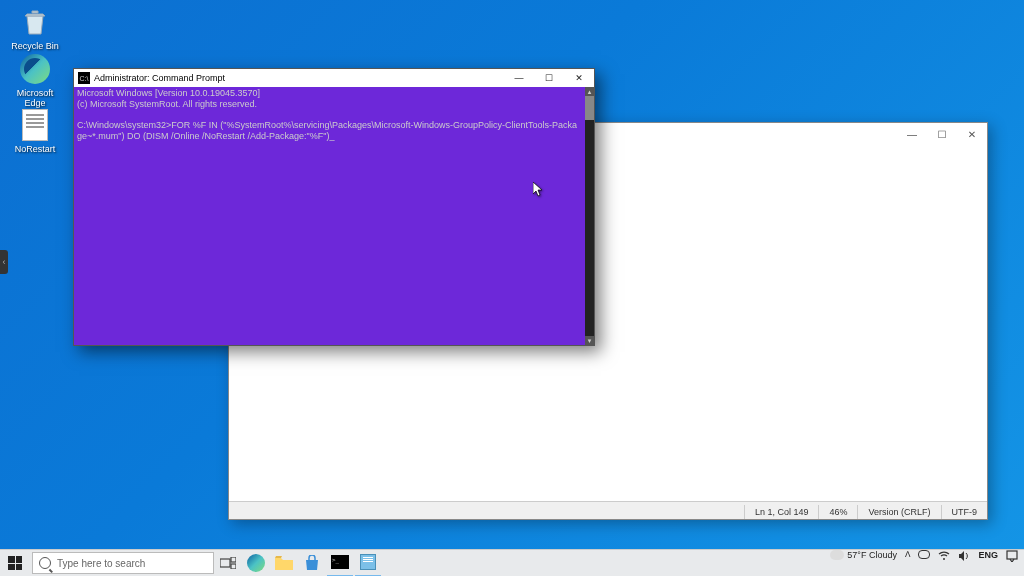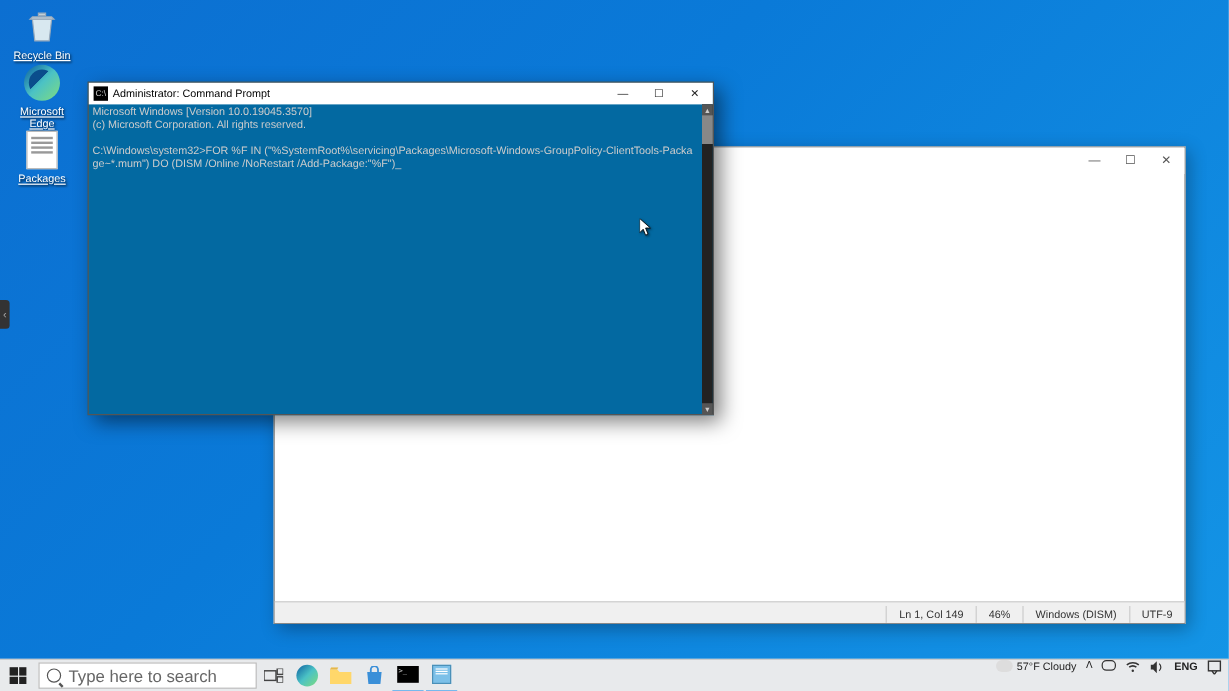--- a/index.html
+++ b/index.html
@@ -2,21 +2,21 @@
 <html><head>
 <meta charset="utf-8">
 <style>
 * { margin: 0; padding: 0; box-sizing: border-box; font-family: "Segoe UI", Tahoma, sans-serif; }
 html, body { width: 1024px; height: 576px; overflow: hidden; }
 body { background: linear-gradient(135deg, #0c6fd1 0%, #0a7ad8 40%, #1495e6 100%); position: relative; }
 
 
 .desktop-icon { position: absolute; width: 60px; text-align: center; cursor: pointer; }
 .desktop-icon .icon-img { width: 34px; height: 34px; margin: 0 auto 3px; display: flex; align-items: center; justify-content: center; }
-.desktop-icon .icon-label { font-size: 9px; color: #fff; text-shadow: 1px 1px 2px rgba(0,0,0,0.8); line-height: 1.1; text-decoration: underline; }
+.desktop-icon .icon-label { font-size: 9px; color: #fff; text-shadow: 1px 1px 2px rgba(0,0,0,0.8); line-height: 1.1; }
 
 .recycle-bin { top: 5px; left: 5px; }
 .edge-icon-d { top: 52px; left: 5px; }
 .txt-icon { top: 108px; left: 5px; }
 
 .bin-svg { width: 32px; height: 32px; }
 .edge-svg { width: 30px; height: 30px; background: linear-gradient(135deg,#0c60a1,#4bc2c5,#7fdc7f); border-radius: 50%; position: relative; }
 .edge-svg::after { content:""; position:absolute; top:4px; left:4px; width:22px; height:22px; border-radius:50%; background: linear-gradient(135deg,#0a4d8c 0%, #0a4d8c 40%, transparent 41%); }
 .txt-svg { width: 26px; height: 32px; background:#fff; border:1px solid #bbb; position:relative; }
 .txt-svg::before { content:""; position:absolute; top:4px; left:3px; right:3px; height:2px; background:#999; box-shadow: 0 4px 0 #999, 0 8px 0 #999, 0 12px 0 #999; }
@@ -28,42 +28,42 @@
 .notepad { position:absolute; top:122px; left:228px; width:760px; height:398px; background:#fff; border:1px solid #888; box-shadow: 4px 4px 14px rgba(0,0,0,0.3); }
 .notepad .titlebar { height:22px; background:#fff; display:flex; align-items:center; justify-content:flex-end; font-size:10px; color:#333; }
 .notepad .win-controls { display:flex; }
 .notepad .win-btn { width:30px; height:22px; display:flex; align-items:center; justify-content:center; font-size:10px; color:#555; }
 .notepad-content { position:absolute; top:22px; left:0; right:0; bottom:18px; font-family: Consolas, monospace; font-size:9px; white-space: pre; overflow:hidden; padding:2px 4px; color:#000; }
 .notepad-content .sel { background:#0078d7; color:#fff; }
 .notepad-status { position:absolute; bottom:0; left:0; right:0; height:18px; background:#f0f0f0; border-top:1px solid #ccc; display:flex; justify-content:flex-end; font-size:9px; color:#333;align-items:flex-end; }
 .notepad-status div { border-left:1px solid #ccc; padding:2px 10px; }
 
 
-.cmd { position:absolute; top:68px; left:73px; width:522px; height:278px; background:#0369a1; border:1px solid #555; box-shadow: 6px 6px 16px rgba(0,0,0,0.5); }
+.cmd { position:absolute; top:68px; left:73px; width:522px; height:278px; background:#6d28d9; border:1px solid #555; box-shadow: 6px 6px 16px rgba(0,0,0,0.5); }
 .cmd .titlebar { height:18px; background:#fff; display:flex; align-items:center; font-size:9px; color:#000; padding-left:4px; }
 .cmd .title-icon { width:12px; height:12px; background:#000; margin-right:4px; display:flex; align-items:center; justify-content:center; font-size:7px; color:#ccc; }
 .cmd .title-text { flex:1; }
 .cmd .win-controls { display:flex; }
 .cmd .win-btn { width:30px; height:18px; display:flex; align-items:center; justify-content:center; font-size:9px; color:#222; }
 .cmd-content { position:absolute; top:18px; left:0; right:9px; bottom:0; font-family: Consolas, "Courier New", monospace; font-size:9px; line-height:1.1; color:#ccc; white-space: pre-wrap; word-break: break-all; padding:2px 3px; }
 .cmd-scroll { position:absolute; top:18px; right:0; bottom:0; width:9px; background:#222; }
 .cmd-scroll-thumb { position:absolute; top:0; left:0; right:0; height:24px; background:#888; }
 .cmd-scroll-btn { position:absolute; left:0; right:0; height:9px; background:#555; color:#ccc; font-size:7px; display:flex; align-items:center; justify-content:center; }
 .cursor-pointer { position:absolute; top:182px; left:533px; width:12px; height:16px; pointer-events:none; }
 .cursor-pointer svg { filter: drop-shadow(1px 1px 1px rgba(0,0,0,0.5)); }
 
 
 .taskbar { position:absolute; bottom:0; left:0; right:0; height:27px; background:#e8eaec; display:flex; align-items:center; font-size:10px; color:#222; border-top:1px solid #ccc; }
 .start-btn { width:30px; height:27px; display:flex; align-items:center; justify-content:center; }
 .win-logo { width:14px; height:14px; display:grid; grid-template-columns:1fr 1fr; grid-template-rows:1fr 1fr; gap:1px; }
 .win-logo div { background:#222; }
 .search-box { width:182px; height:22px; background:#fff; border:1px solid #bbb; display:flex; align-items:center; padding:0 6px; margin-left:2px; }
 .search-box .mag { width:12px; height:12px; margin-right:6px; border:1.5px solid #555; border-radius:50%; position:relative; }
 .search-box .mag::after { content:""; position:absolute; bottom:-3px; right:-3px; width:4px; height:1.5px; background:#555; transform:rotate(45deg); }
-.search-box .placeholder { color:#666; font-size:14px; }
+.search-box .placeholder { color:#666; font-size:10px; }
 .tb-icon { width:26px; height:27px; display:flex; align-items:center; justify-content:center; margin:0 1px; }
 .tb-spacer { flex:1; }
 .systray { display:flex; align-items:center; height:27px; padding-right:2px; }
 .systray-item { padding:0 4px; font-size:9px; color:#222; display:flex; height:27px; }
 .clock { text-align:right; line-height:1; font-size:9px; padding:0 6px; }
 
 .taskview-svg { width:16px; height:12px; }
 .edge-tb { width:18px; height:18px; background: linear-gradient(135deg,#0c60a1,#4bc2c5,#7fdc7f); border-radius:50%; }
 .folder-svg { width:18px; height:14px; }
 .store-svg { width:16px; height:16px; }
@@ -96,55 +96,55 @@
   <div class="icon-img">
       <div class="edge-svg"></div>
     </div>
   <div class="icon-label">Microsoft Edge</div>
 </div>
 
 <div class="desktop-icon txt-icon">
   <div class="icon-img">
       <div class="txt-svg"></div>
     </div>
-  <div class="icon-label">Packages</div>
+  <div class="icon-label">NoRestart</div>
 </div>
 
 <div class="side-tab">‹</div>
 
 <div class="notepad">
   <div class="titlebar">
     <div class="win-controls">
       <div class="win-btn">—</div>
       <div class="win-btn">☐</div>
       <div class="win-btn">✕</div>
     </div>
   </div>
   <div class="notepad-content"><span class="sel">-Package~*.mum") DO (DISM /Online /NoRestart /Add-Package:"%F")</span>
 <span>sions-Package~*.mum") DO (DISM /Online /NoRestart /Add-Package:"%F")</span></div>
   <div class="notepad-status">
     <div>Ln 1, Col 149</div>
     <div>46%</div>
-    <div>Windows (DISM)</div>
+    <div>Version (CRLF)</div>
     <div>UTF-9</div>
   </div>
 </div>
 
 <div class="cmd">
   <div class="titlebar">
     <div class="title-icon">C:\</div>
     <div class="title-text">Administrator: Command Prompt</div>
     <div class="win-controls">
       <div class="win-btn">—</div>
       <div class="win-btn">☐</div>
       <div class="win-btn close">✕</div>
     </div>
   </div>
   <div class="cmd-content"><span>Microsoft Windows [Version 10.0.19045.3570]</span>
-<span>(c) Microsoft Corporation. All rights reserved.</span>
+<span>(c) Microsoft SystemRoot. All rights reserved.</span>
 
 <span>C:\Windows\system32&gt;FOR %F IN ("%SystemRoot%\servicing\Packages\Microsoft-Windows-GroupPolicy-ClientTools-Package~*.mum") DO (DISM /Online /NoRestart /Add-Package:"%F")_</span></div>
   <div class="cmd-scroll">
     <div class="cmd-scroll-btn" style="top:0">▴</div>
     <div class="cmd-scroll-thumb" style="top:9px"></div>
     <div class="cmd-scroll-btn" style="bottom:0">▾</div>
   </div>
 </div>
 
 <div class="cursor-pointer">

